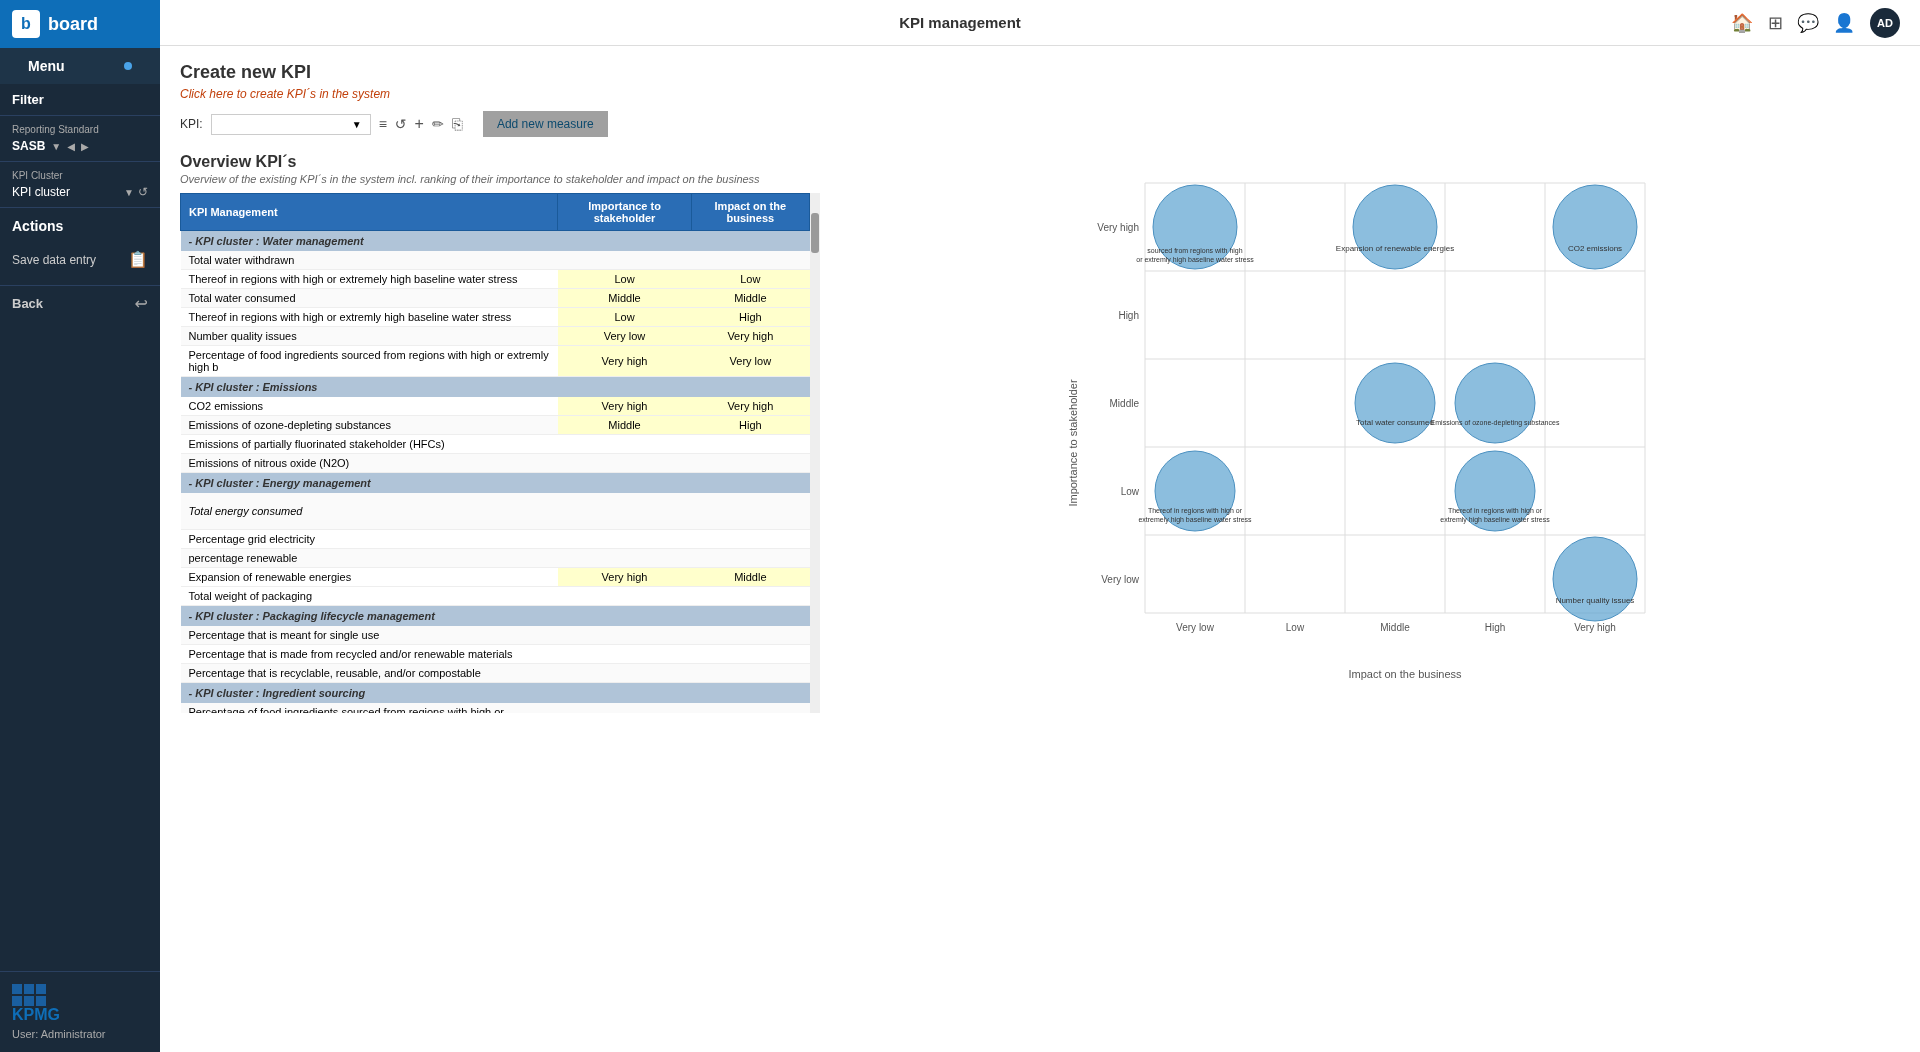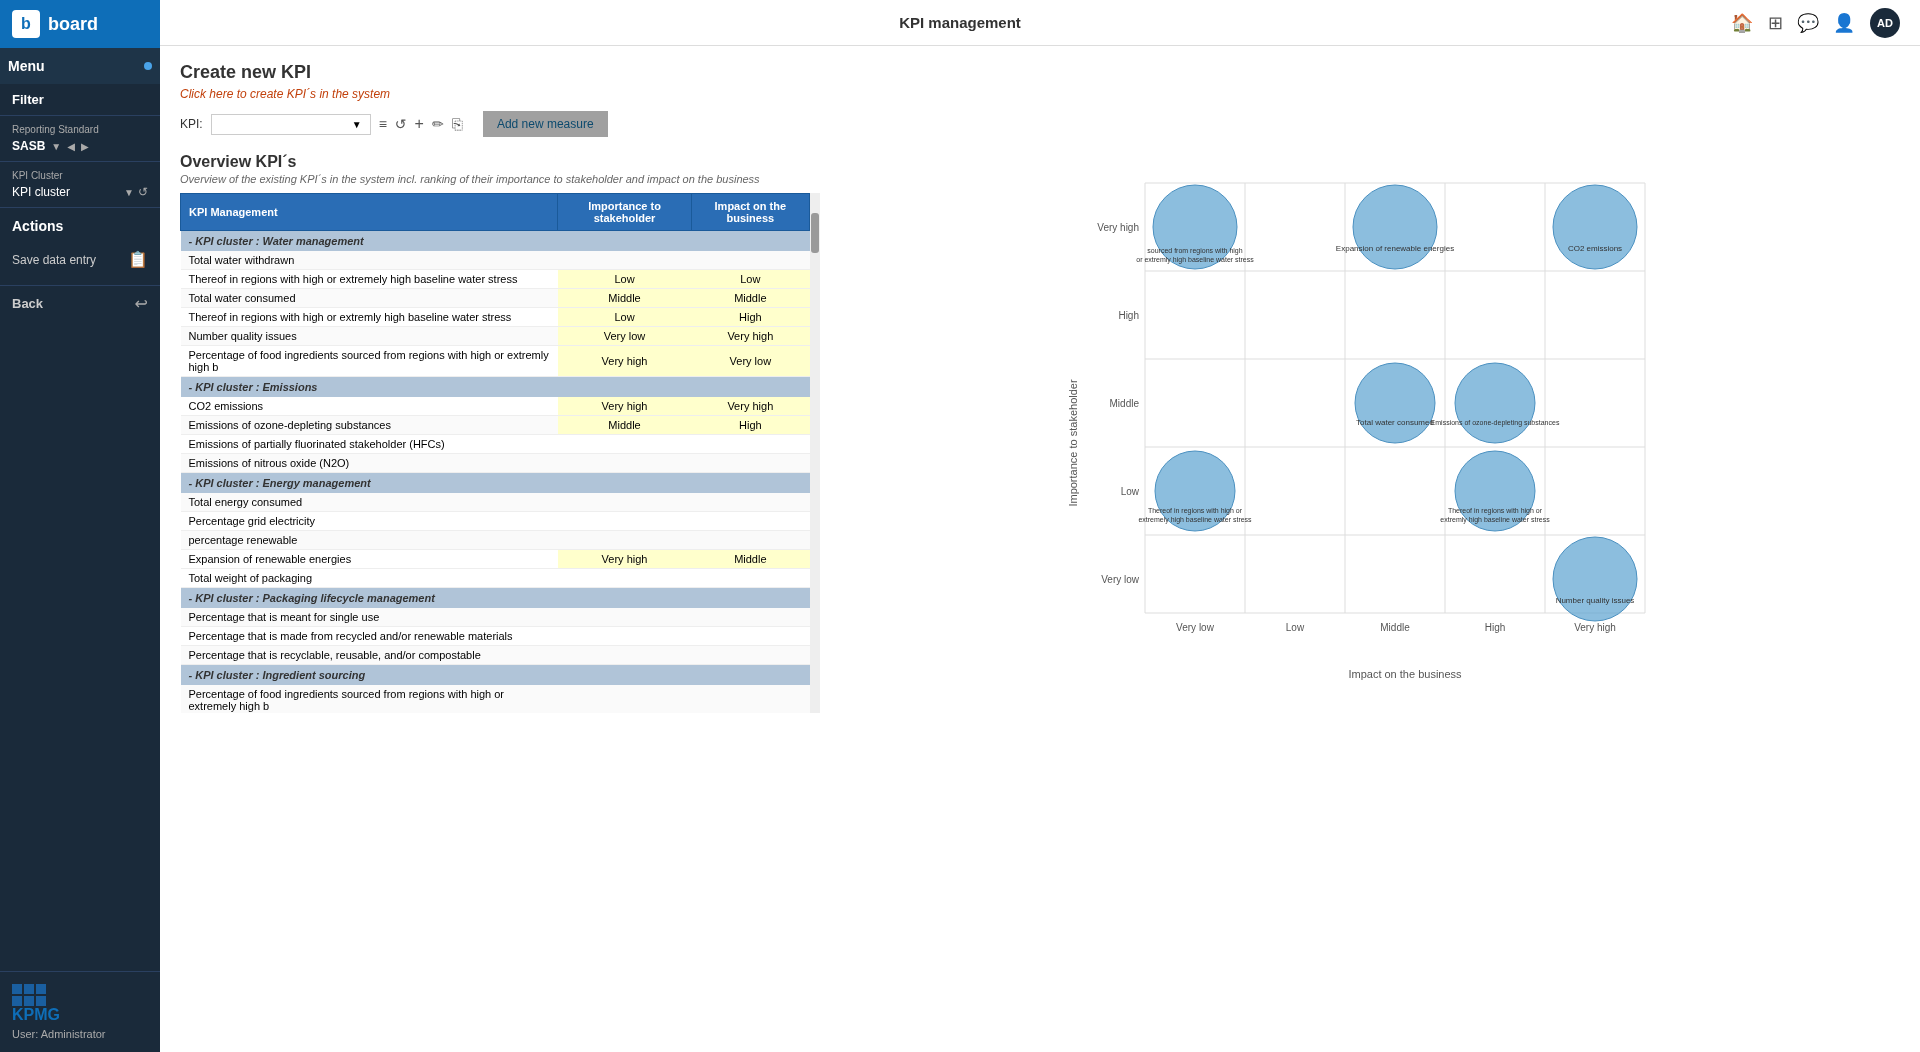--- a/index.html
+++ b/index.html
@@ -34,21 +34,21 @@
       align-items: center;
       justify-content: center;
     }
     #sidebar-logo-text {
       color: #fff;
       font-size: 18px;
       font-weight: bold;
     }
     #sidebar-menu-section {
       background: #1e3448;
-      padding: 10px 8px;
+      padding: 10px 28px;
       display: flex;
       align-items: center;
       justify-content: space-between;
     }
     #sidebar-filter-section {
       padding: 8px 12px;
       border-bottom: 1px solid #2a4060;
     }
     #sidebar-reporting-section {
       padding: 8px 12px;
@@ -313,21 +313,21 @@
                   </tr>
                   <tr style="background-color: rgb(250, 250, 250);">
                     <td style="padding: 3px 8px; border-bottom: 1px solid rgb(238, 238, 238);">Emissions of nitrous oxide (N2O)</td>
                     <td style="padding: 3px 8px; border-bottom: 1px solid rgb(238, 238, 238); text-align: center;"></td>
                     <td style="padding: 3px 8px; border-bottom: 1px solid rgb(238, 238, 238); text-align: center;"></td>
                   </tr>
                   <tr style="background-color: rgb(176, 196, 216);">
                     <td colspan="3" style="padding: 4px 8px; font-style: italic; color: rgb(51, 51, 51); font-weight: bold;">- KPI cluster : Energy management</td>
                   </tr>
                   <tr style="background-color: rgb(250, 250, 250);">
-                    <td style="padding: 3px 8px; border-bottom: 1px solid rgb(238, 238, 238);">Total energy consumed</td>
+                    <td style="padding: 12px 8px; border-bottom: 1px solid rgb(238, 238, 238); font-style: italic;">Total energy consumed</td>
                     <td style="padding: 3px 8px; border-bottom: 1px solid rgb(238, 238, 238); text-align: center;"></td>
                     <td style="padding: 3px 8px; border-bottom: 1px solid rgb(238, 238, 238); text-align: center;"></td>
                   </tr>
                   <tr style="background-color: rgb(255, 255, 255);">
                     <td style="padding: 3px 8px; border-bottom: 1px solid rgb(238, 238, 238);">Percentage grid electricity</td>
                     <td style="padding: 3px 8px; border-bottom: 1px solid rgb(238, 238, 238); text-align: center;"></td>
                     <td style="padding: 3px 8px; border-bottom: 1px solid rgb(238, 238, 238); text-align: center;"></td>
                   </tr>
                   <tr style="background-color: rgb(250, 250, 250);">
                     <td style="padding: 3px 8px; border-bottom: 1px solid rgb(238, 238, 238);">percentage renewable</td>

